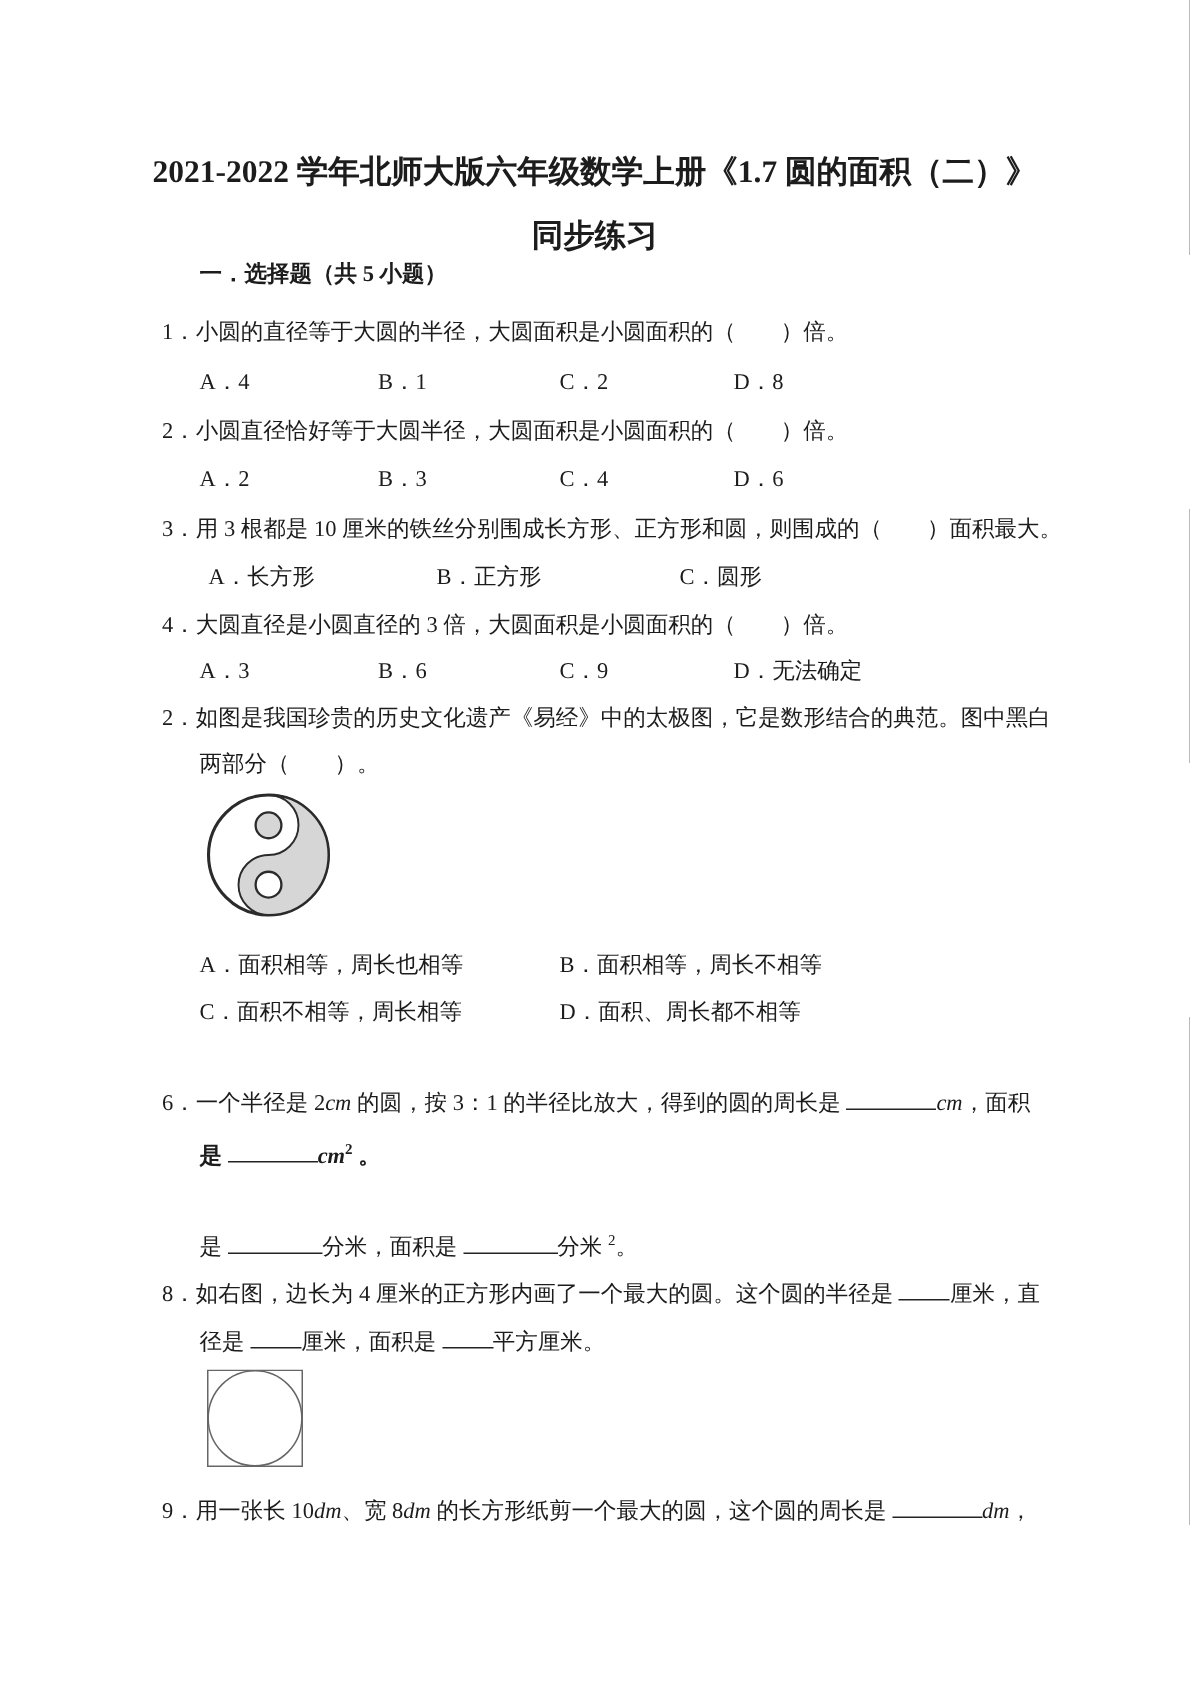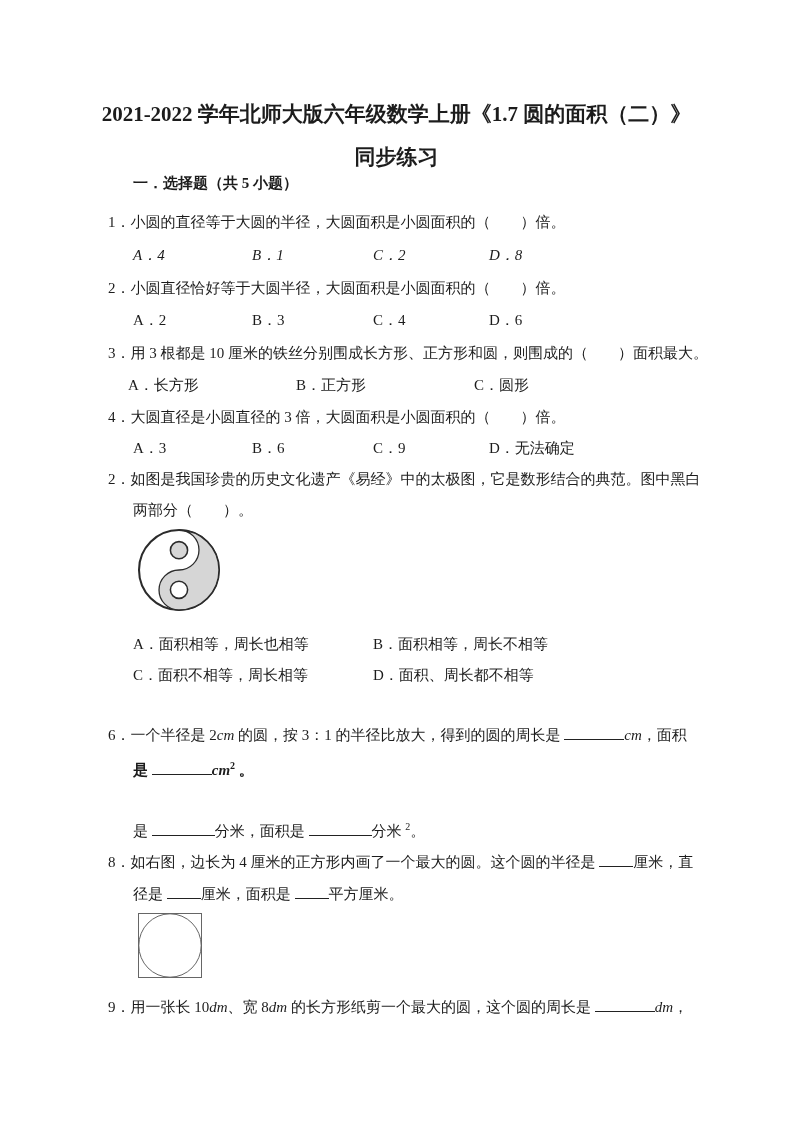--- a/index.html
+++ b/index.html
@@ -43,37 +43,37 @@
 <body>
 
 <div class="page">
 
   <div class="row title-row" style="top:100px;">2021-2022 学年北师大版六年级数学上册《1.7 圆的面积（二）》</div>
   <div class="row title-row" style="top:143px;">同步练习</div>
 
   <div class="row sec" style="top:172px;left:117px;margin-left:16px;">一．选择题（共 5 小题）</div>
 
   <div class="row" style="top:211px;left:108px;">1．小圆的直径等于大圆的半径，大圆面积是小圆面积的（　　）倍。</div>
-  <div class="row opts opts-4" style="top:244px;left:133px;font-style:italic;">
+  <div class="row opts opts-4" style="top:244px;left:133px;">
     <span>A．4</span>
     <span>B．1</span>
     <span>C．2</span>
     <span>D．8</span>
   </div>
 
   <div class="row" style="top:277px;left:108px;">2．小圆直径恰好等于大圆半径，大圆面积是小圆面积的（　　）倍。</div>
   <div class="row opts opts-4" style="top:309px;left:133px;">
     <span>A．2</span>
     <span>B．3</span>
     <span>C．4</span>
     <span>D．6</span>
   </div>
 
   <div class="row" style="top:342px;left:108px;">3．用 3 根都是 10 厘米的铁丝分别围成长方形、正方形和圆，则围成的（　　）面积最大。</div>
-  <div class="row opts opts-3" style="top:374px;left:128px;gap:16px;">
+  <div class="row opts opts-3" style="top:374px;left:139px;">
     <span>A．长方形</span>
     <span>B．正方形</span>
     <span>C．圆形</span>
   </div>
 
   <div class="row" style="top:406px;left:108px;">4．大圆直径是小圆直径的 3 倍，大圆面积是小圆面积的（　　）倍。</div>
   <div class="row opts opts-4" style="top:437px;left:133px;">
     <span>A．3</span>
     <span>B．6</span>
     <span>C．9</span>

